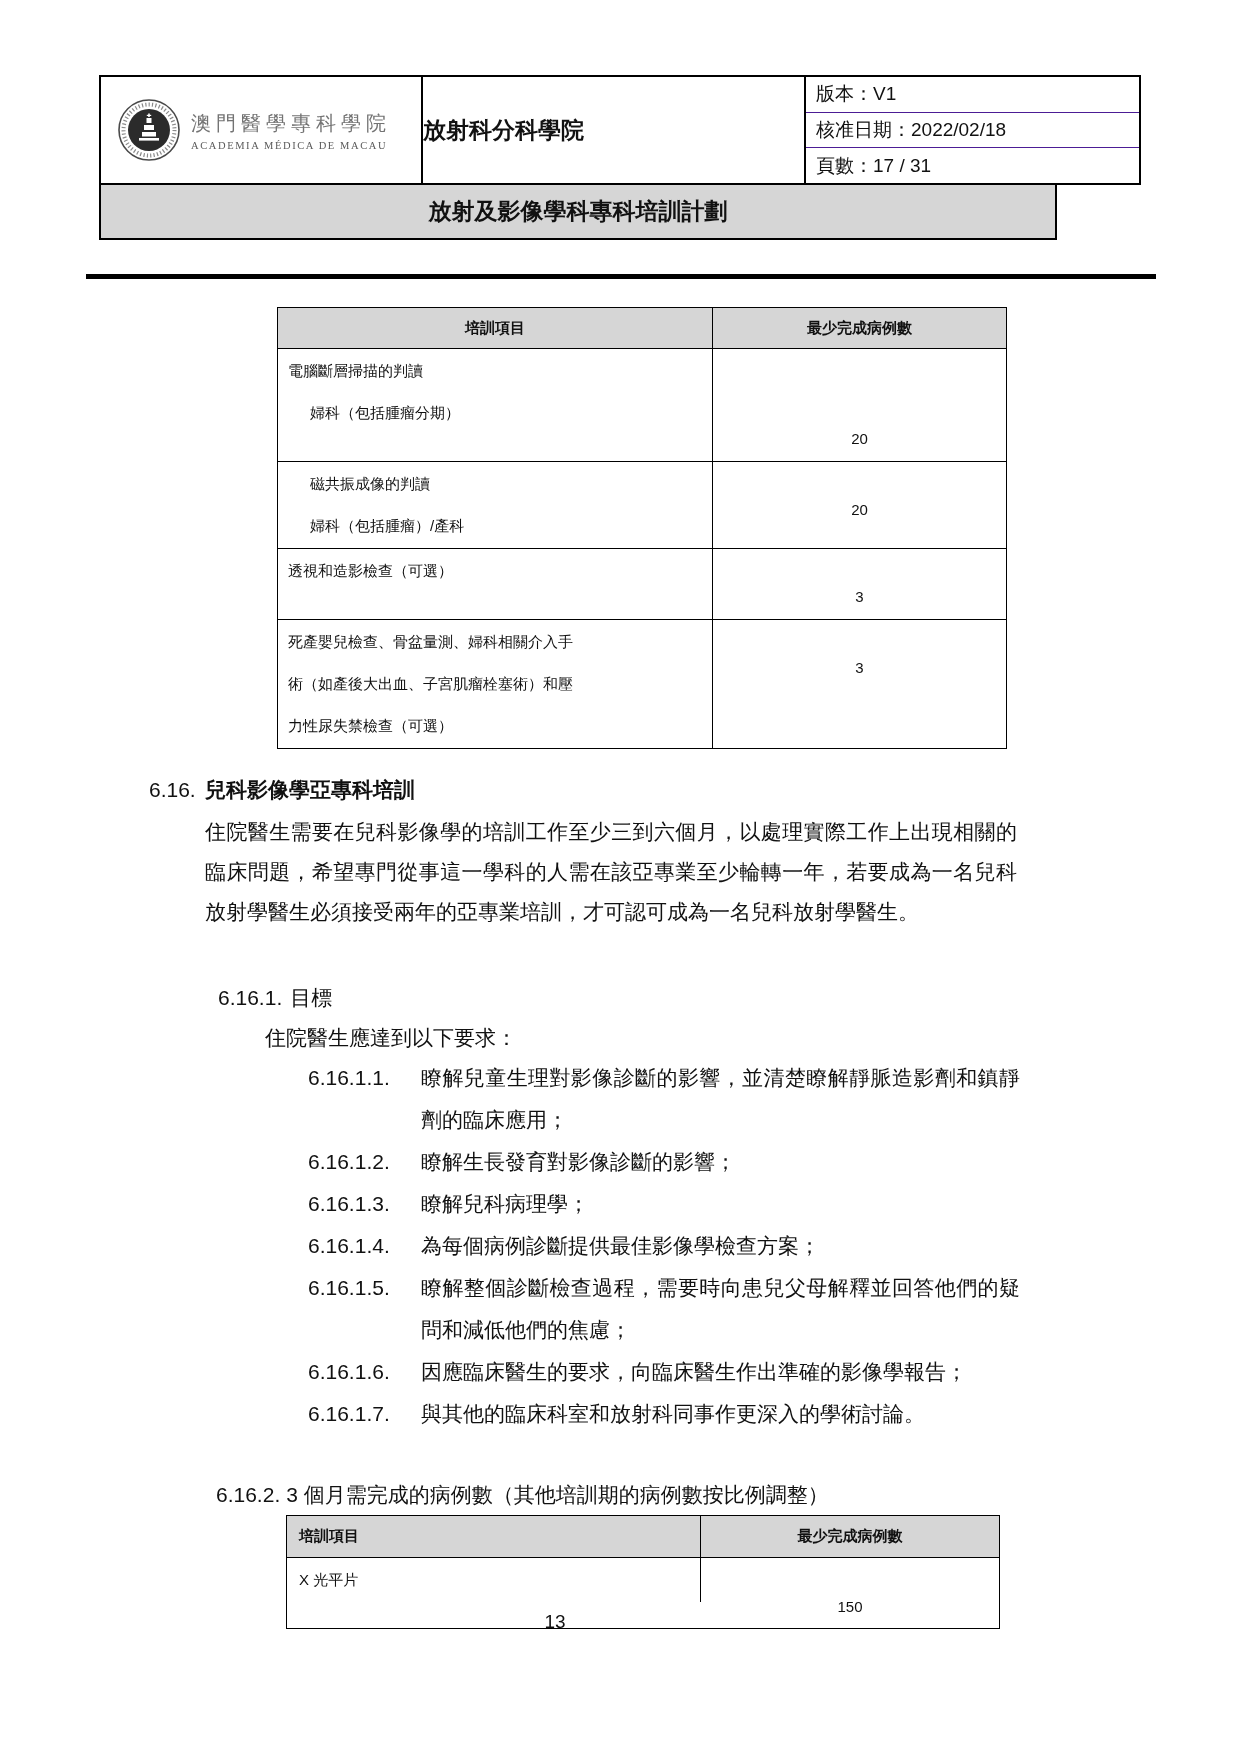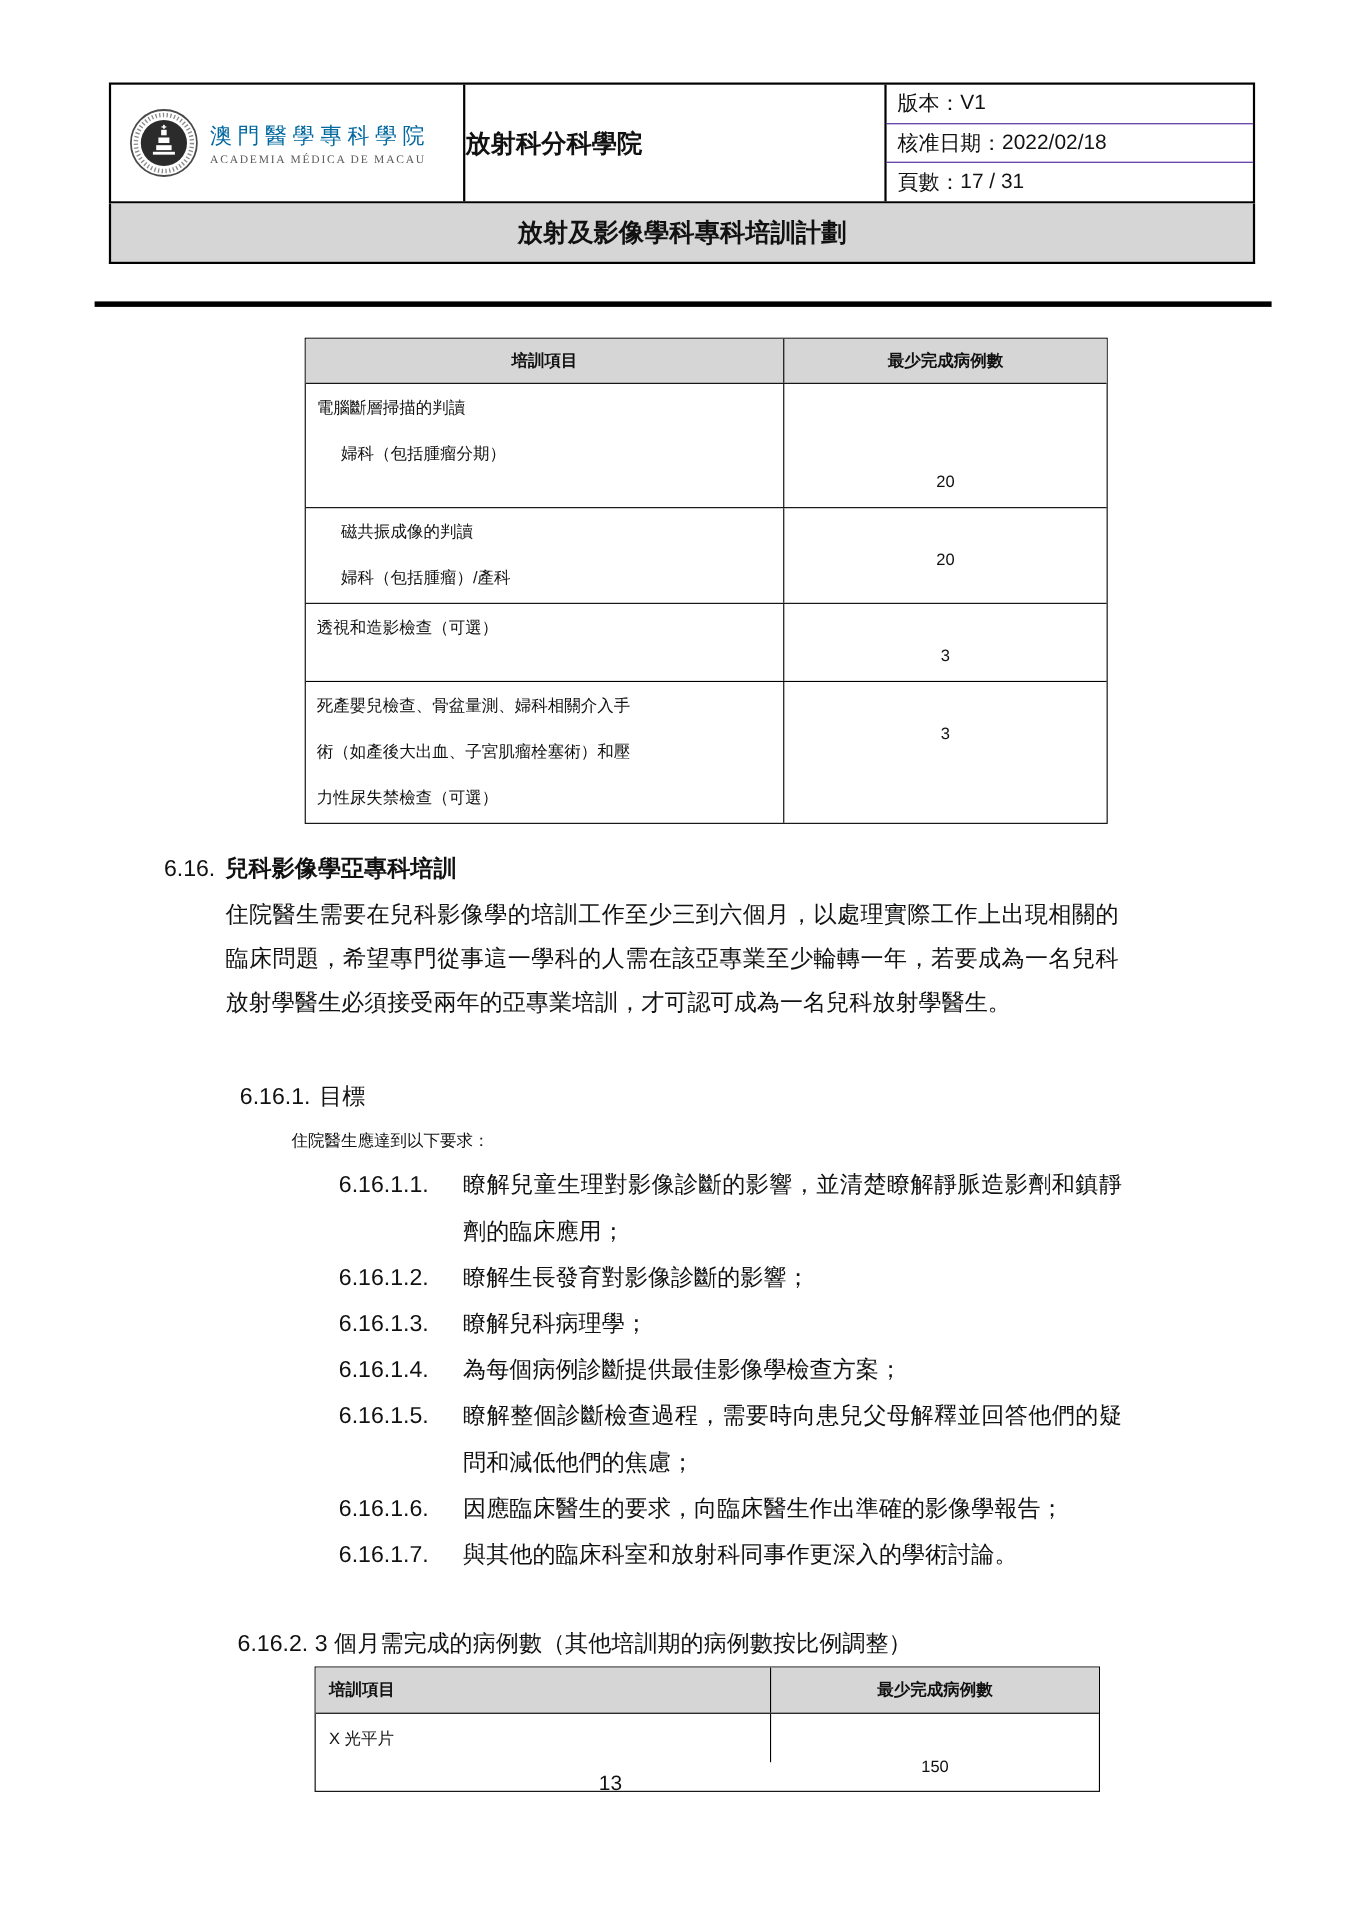--- a/index.html
+++ b/index.html
@@ -10,31 +10,31 @@
   }
 
   
   .header-box {
     position:absolute; left:99px; top:75px; width:1042px; height:110px;
     border:2px solid #000; display:flex;
   }
   .logo-cell { width:322px; border-right:2px solid #000; display:flex; align-items:center; padding-left:16px; }
   .logo-seal { flex:0 0 auto; }
   .logo-text { margin-left:10px; }
-  .logo-cn { font-family:"Liberation Serif", serif; font-size:20px; letter-spacing:5px; color:#0369a1; white-space:nowrap; }
+  .logo-cn { font-family:"Liberation Serif", serif; font-size:20px; letter-spacing:5px; color:#737373; white-space:nowrap; }
   .logo-en { font-family:"Liberation Serif", serif; font-size:10.5px; letter-spacing:1.6px; color:#5a5a5a; margin-top:3px; white-space:nowrap; }
   .title-cell { width:383px; border-right:2px solid #000; display:flex; align-items:center; justify-content:flex-start; }
   .college-title { font-size:23px; font-weight:bold; }
   .info-cell { flex:1; display:flex; flex-direction:column; }
   .info-row { flex:1; display:flex; align-items:center; padding-left:10px; font-size:19px; }
   .info-row:not(:last-child) { border-bottom:1px solid #4c1d95; }
 
   
   .banner {
-    position:absolute; left:99px; top:185px; width:1042px; height:55px;
+    position:absolute; left:99px; top:185px; width:958px; height:55px;
     background:#d6d6d6; border:2px solid #000; border-top:none;
     display:flex; align-items:center; justify-content:center;
     font-size:23px; font-weight:bold;
   }
   .thick-rule { position:absolute; left:86px; top:274px; width:1070px; height:5px; background:#000; }
 
   
   .doc-table { position:absolute; border:1px solid #000; font-size:15px; }
   .table1 { left:277px; top:307px; width:730px; }
   .table2 { left:286px; top:1515px; width:714px; }
@@ -57,21 +57,21 @@
   .table2 .t-cell-item { display:flex; align-items:center; height:44px; padding-left:12px; }
   .table2 .t-cell-value { display:flex; align-items:center; justify-content:center; height:44px; padding:0; }
 
   
   .sec-heading { position:absolute; left:149px; top:769px; font-size:21px; line-height:42px; white-space:nowrap; }
   .sec-num { display:inline-block; width:56px; }
   .sec-title { font-weight:bold; }
   .sec-para { position:absolute; left:205px; top:812px; width:812px; font-size:21px; line-height:40px; text-align:justify; }
   .sub1-heading { position:absolute; left:218px; top:977px; font-size:21px; line-height:42px; white-space:nowrap; }
   .sub1-num { margin-right:8px; }
-  .sub1-intro { position:absolute; left:265px; top:1017px; font-size:15px; line-height:42px; }
+  .sub1-intro { position:absolute; left:265px; top:1017px; font-size:21px; line-height:42px; }
   .objectives { position:absolute; left:308px; top:1057px; width:712px; font-size:21px; }
   .obj-item { display:flex; }
   .obj-num { flex:0 0 88px; line-height:42px; }
   .obj-text { flex:1; line-height:42px; text-align:justify;margin-left:25px; }
   .sub2-heading { position:absolute; left:216px; top:1474px; font-size:21px; line-height:42px; white-space:nowrap; }
   .sub2-num { margin-right:6px; }
 
   .page-number { position:absolute; left:0; top:1610px; width:1110px; text-align:center; font-size:19px; line-height:24px; }
 </style>
 </head>

